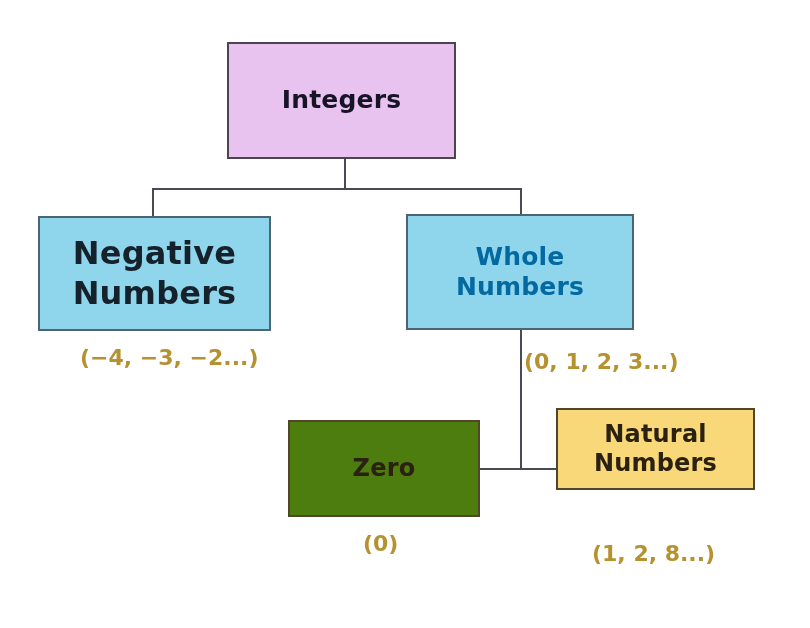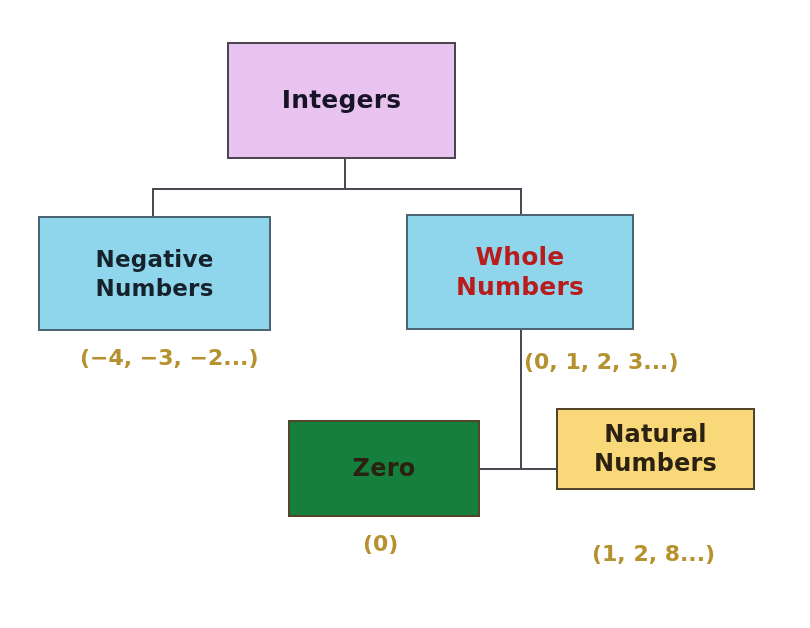--- a/index.html
+++ b/index.html
@@ -39,34 +39,34 @@
     border: 2px solid #4d4452;
     color: #181427;
     font-size: 25px;
   }
   .node-negative {
     left: 38px; top: 216px;
     width: 233px; height: 115px;
     background: #8fd6ed;
     border: 2px solid #4b6672;
     color: #15212b;
-    font-size: 23px;
+    font-size: 32px;
   }
   .node-whole {
     left: 406px; top: 214px;
     width: 228px; height: 116px;
     background: #8fd6ed;
     border: 2px solid #4b6672;
-    color: #b91c1c;
+    color: #0369a1;
     font-size: 25px;
   }
   .node-zero {
     left: 288px; top: 420px;
     width: 192px; height: 97px;
-    background: #15803d;
+    background: #4d7c0f;
     border: 2px solid #53452a;
     color: #2b2111;
     font-size: 24px;
   }
   .node-natural {
     left: 556px; top: 408px;
     width: 199px; height: 82px;
     background: #f9d87a;
     border: 2px solid #53452a;
     color: #2b2111;

